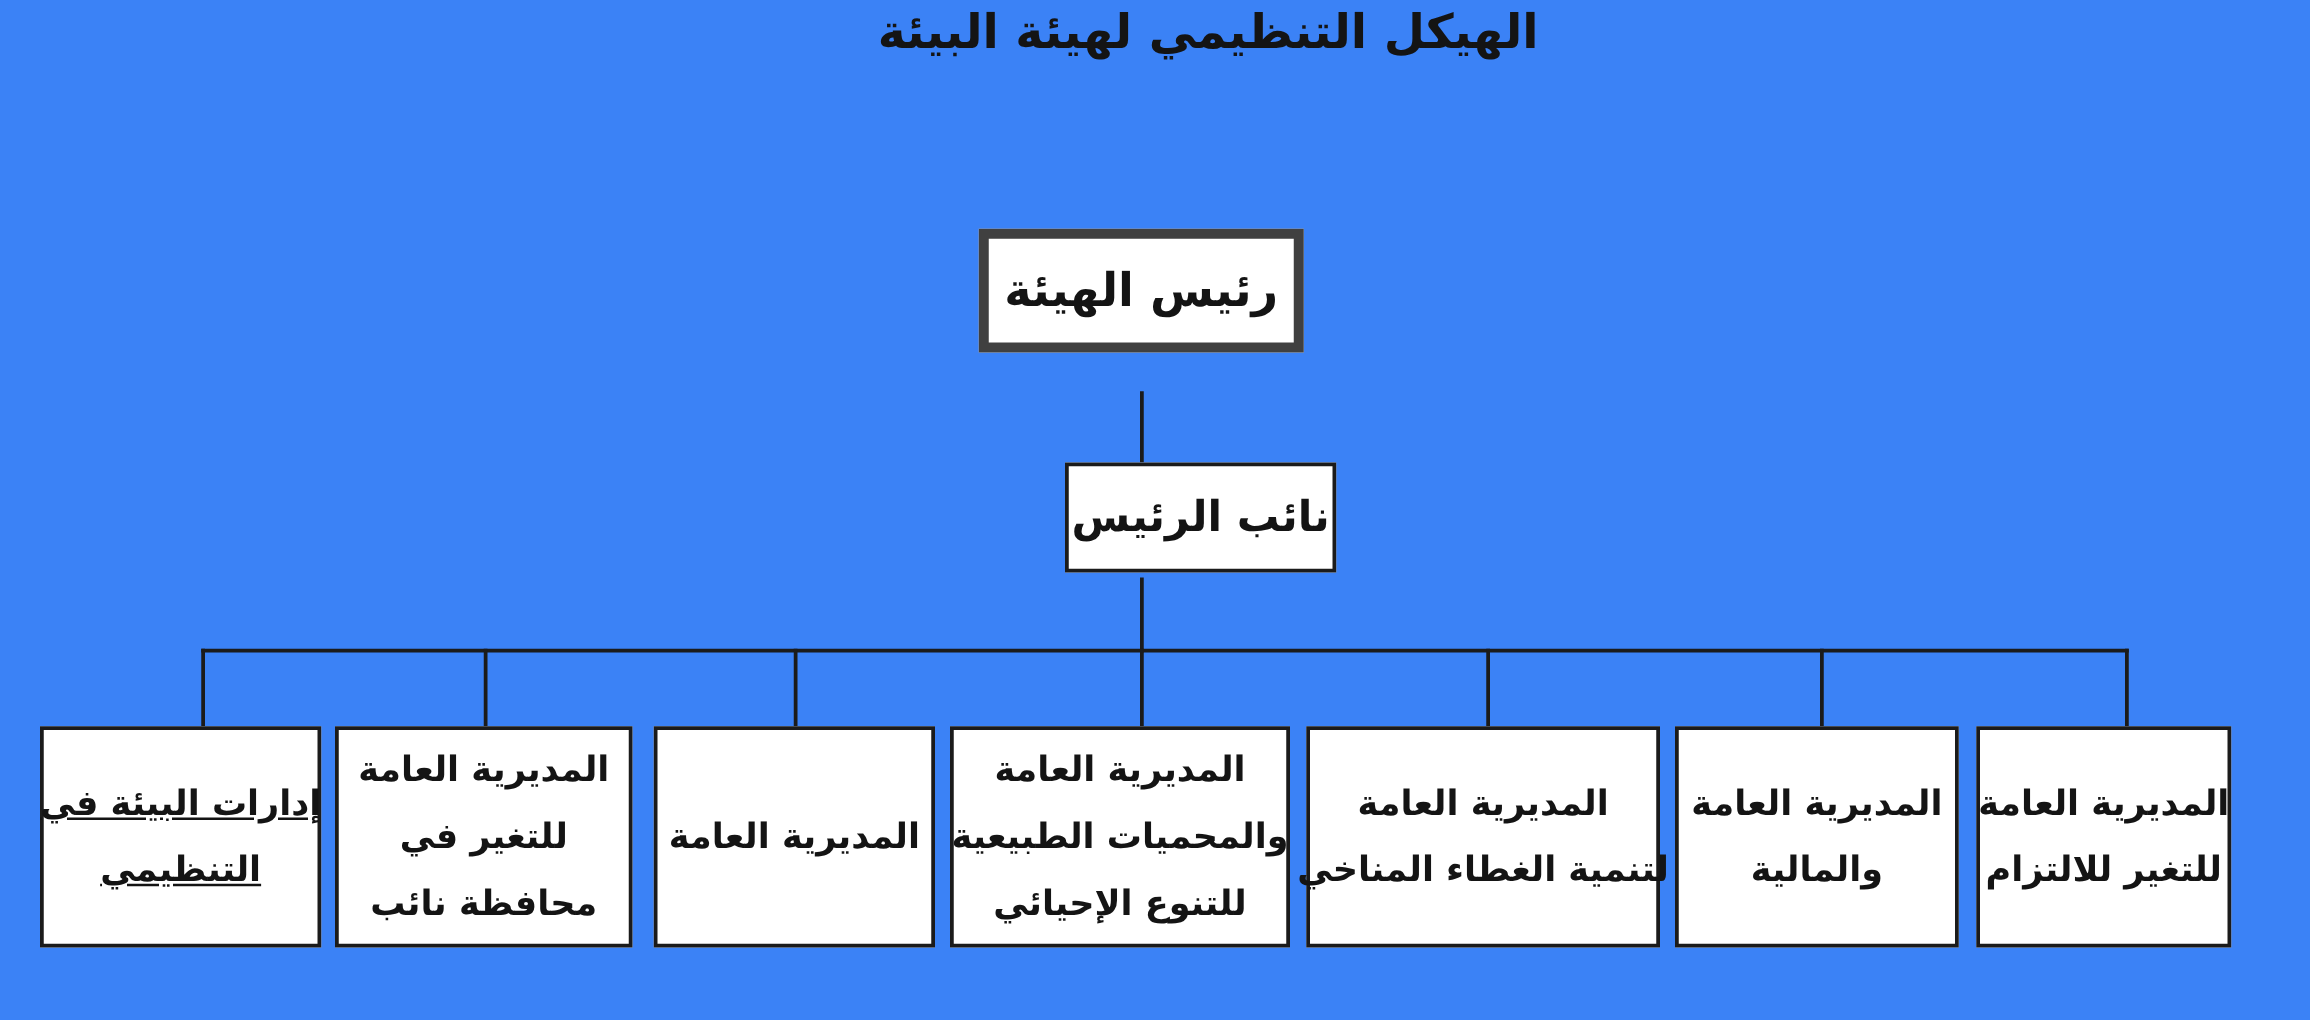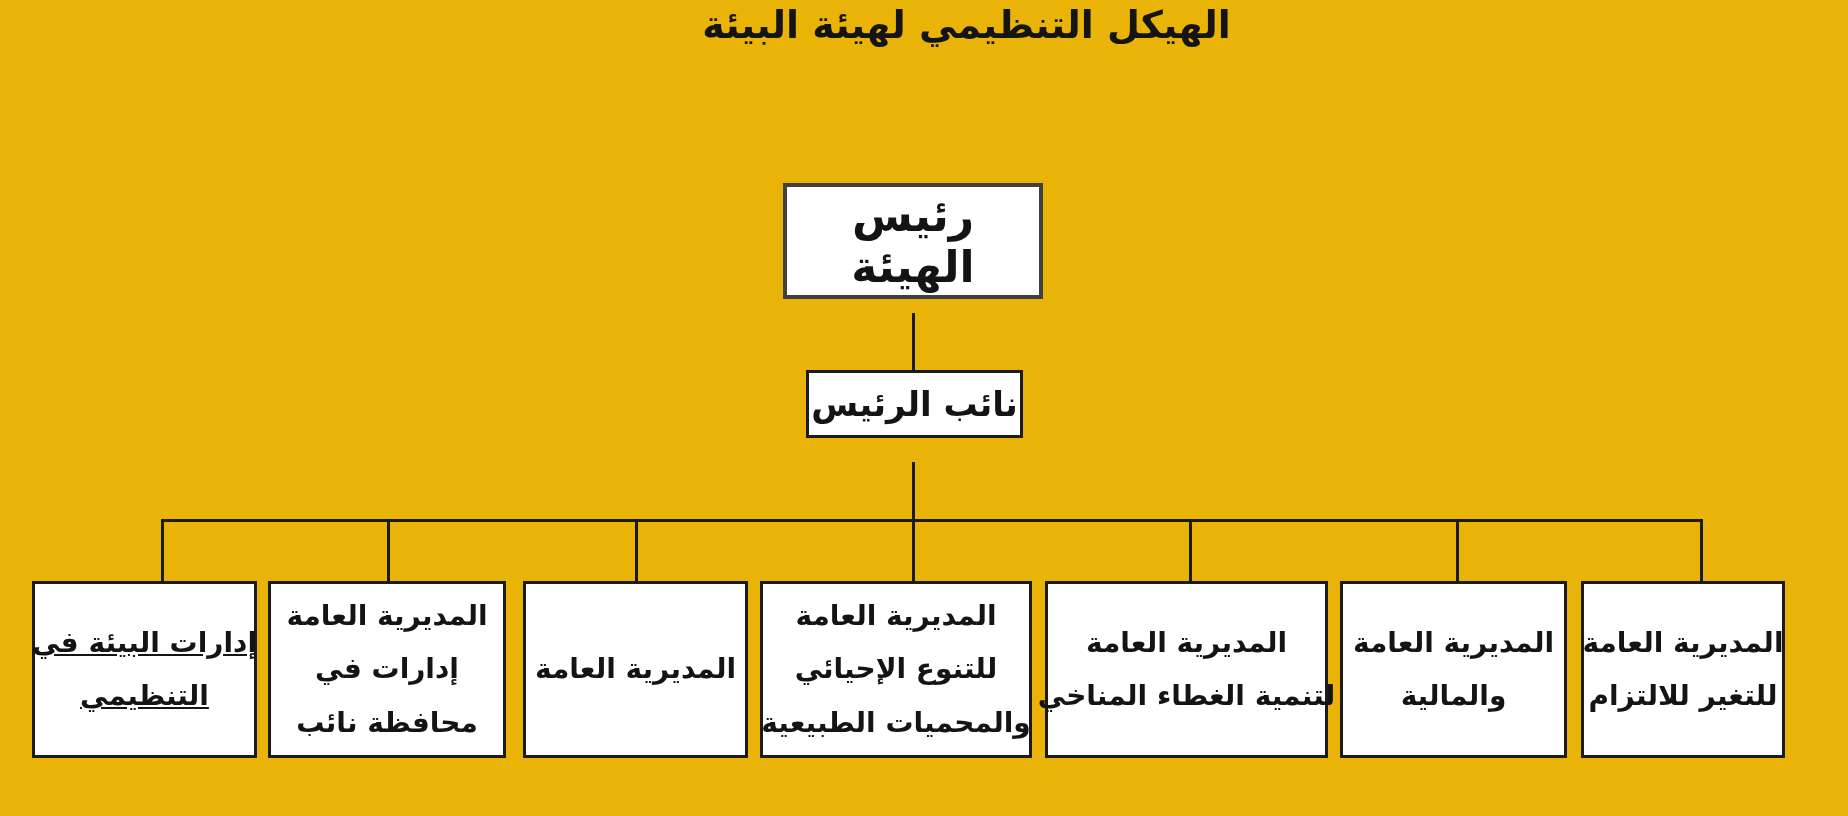--- a/index.html
+++ b/index.html
@@ -4,21 +4,21 @@
 <style>
   html, body {
     margin: 0;
     padding: 0;
     background: #ffffff;
   }
   .canvas {
     position: relative;
     width: 1848px;
     height: 816px;
-    background: #eab308;
+    background: #3b82f6;
     font-family: "DejaVu Sans", sans-serif;
     color: #141414;
     overflow: hidden;
   }
   .title {
     position: absolute;
     top: 4px;
     left: 85px;
     right: 0;
     text-align: center;
@@ -33,27 +33,27 @@
     background: #ffffff;
     display: flex;
     flex-direction: column;
     justify-content: center;
     align-items: center;
     text-align: center;
     font-weight: bold;
   }
   .chairman {
     left: 783px; top: 183px;
-    width: 260px; height: 116px;
-    border: 4px solid #404040;
-    font-size: 44px;
+    width: 260px; height: 99px;
+    border: 8px solid #404040;
+    font-size: 37px;
   }
   .deputy {
-    left: 806px; top: 370px;
-    width: 217px; height: 68px;
+    left: 852px; top: 370px;
+    width: 217px; height: 88px;
     border: 3px solid #1b1b1b;
     font-size: 34px;
   }
   .dept {
     top: 581px;
     height: 177px;
     border: 3px solid #1b1b1b;
     font-size: 28px;
     row-gap: 21px;
   }
@@ -127,31 +127,31 @@
     <span>والمالية</span>
   </div>
 
   <div class="node dept dept-2">
     <span>المديرية العامة</span>
     <span>لتنمية الغطاء المناخي</span>
   </div>
 
   <div class="node dept dept-3">
     <span>المديرية العامة</span>
+    <span>والمحميات الطبيعية</span>
     <span>للتنوع الإحيائي</span>
-    <span>والمحميات الطبيعية</span>
   </div>
 
   <div class="node dept dept-4">
     <span>المديرية العامة</span>
   </div>
 
   <div class="node dept dept-5">
     <span>المديرية العامة</span>
-    <span>إدارات في</span>
+    <span>للتغير في</span>
     <span>محافظة نائب</span>
   </div>
 
   <div class="node dept dept-6">
     <span>إدارات البيئة في</span>
     <span>التنظيمي</span>
   </div>
 
 </div>
 

